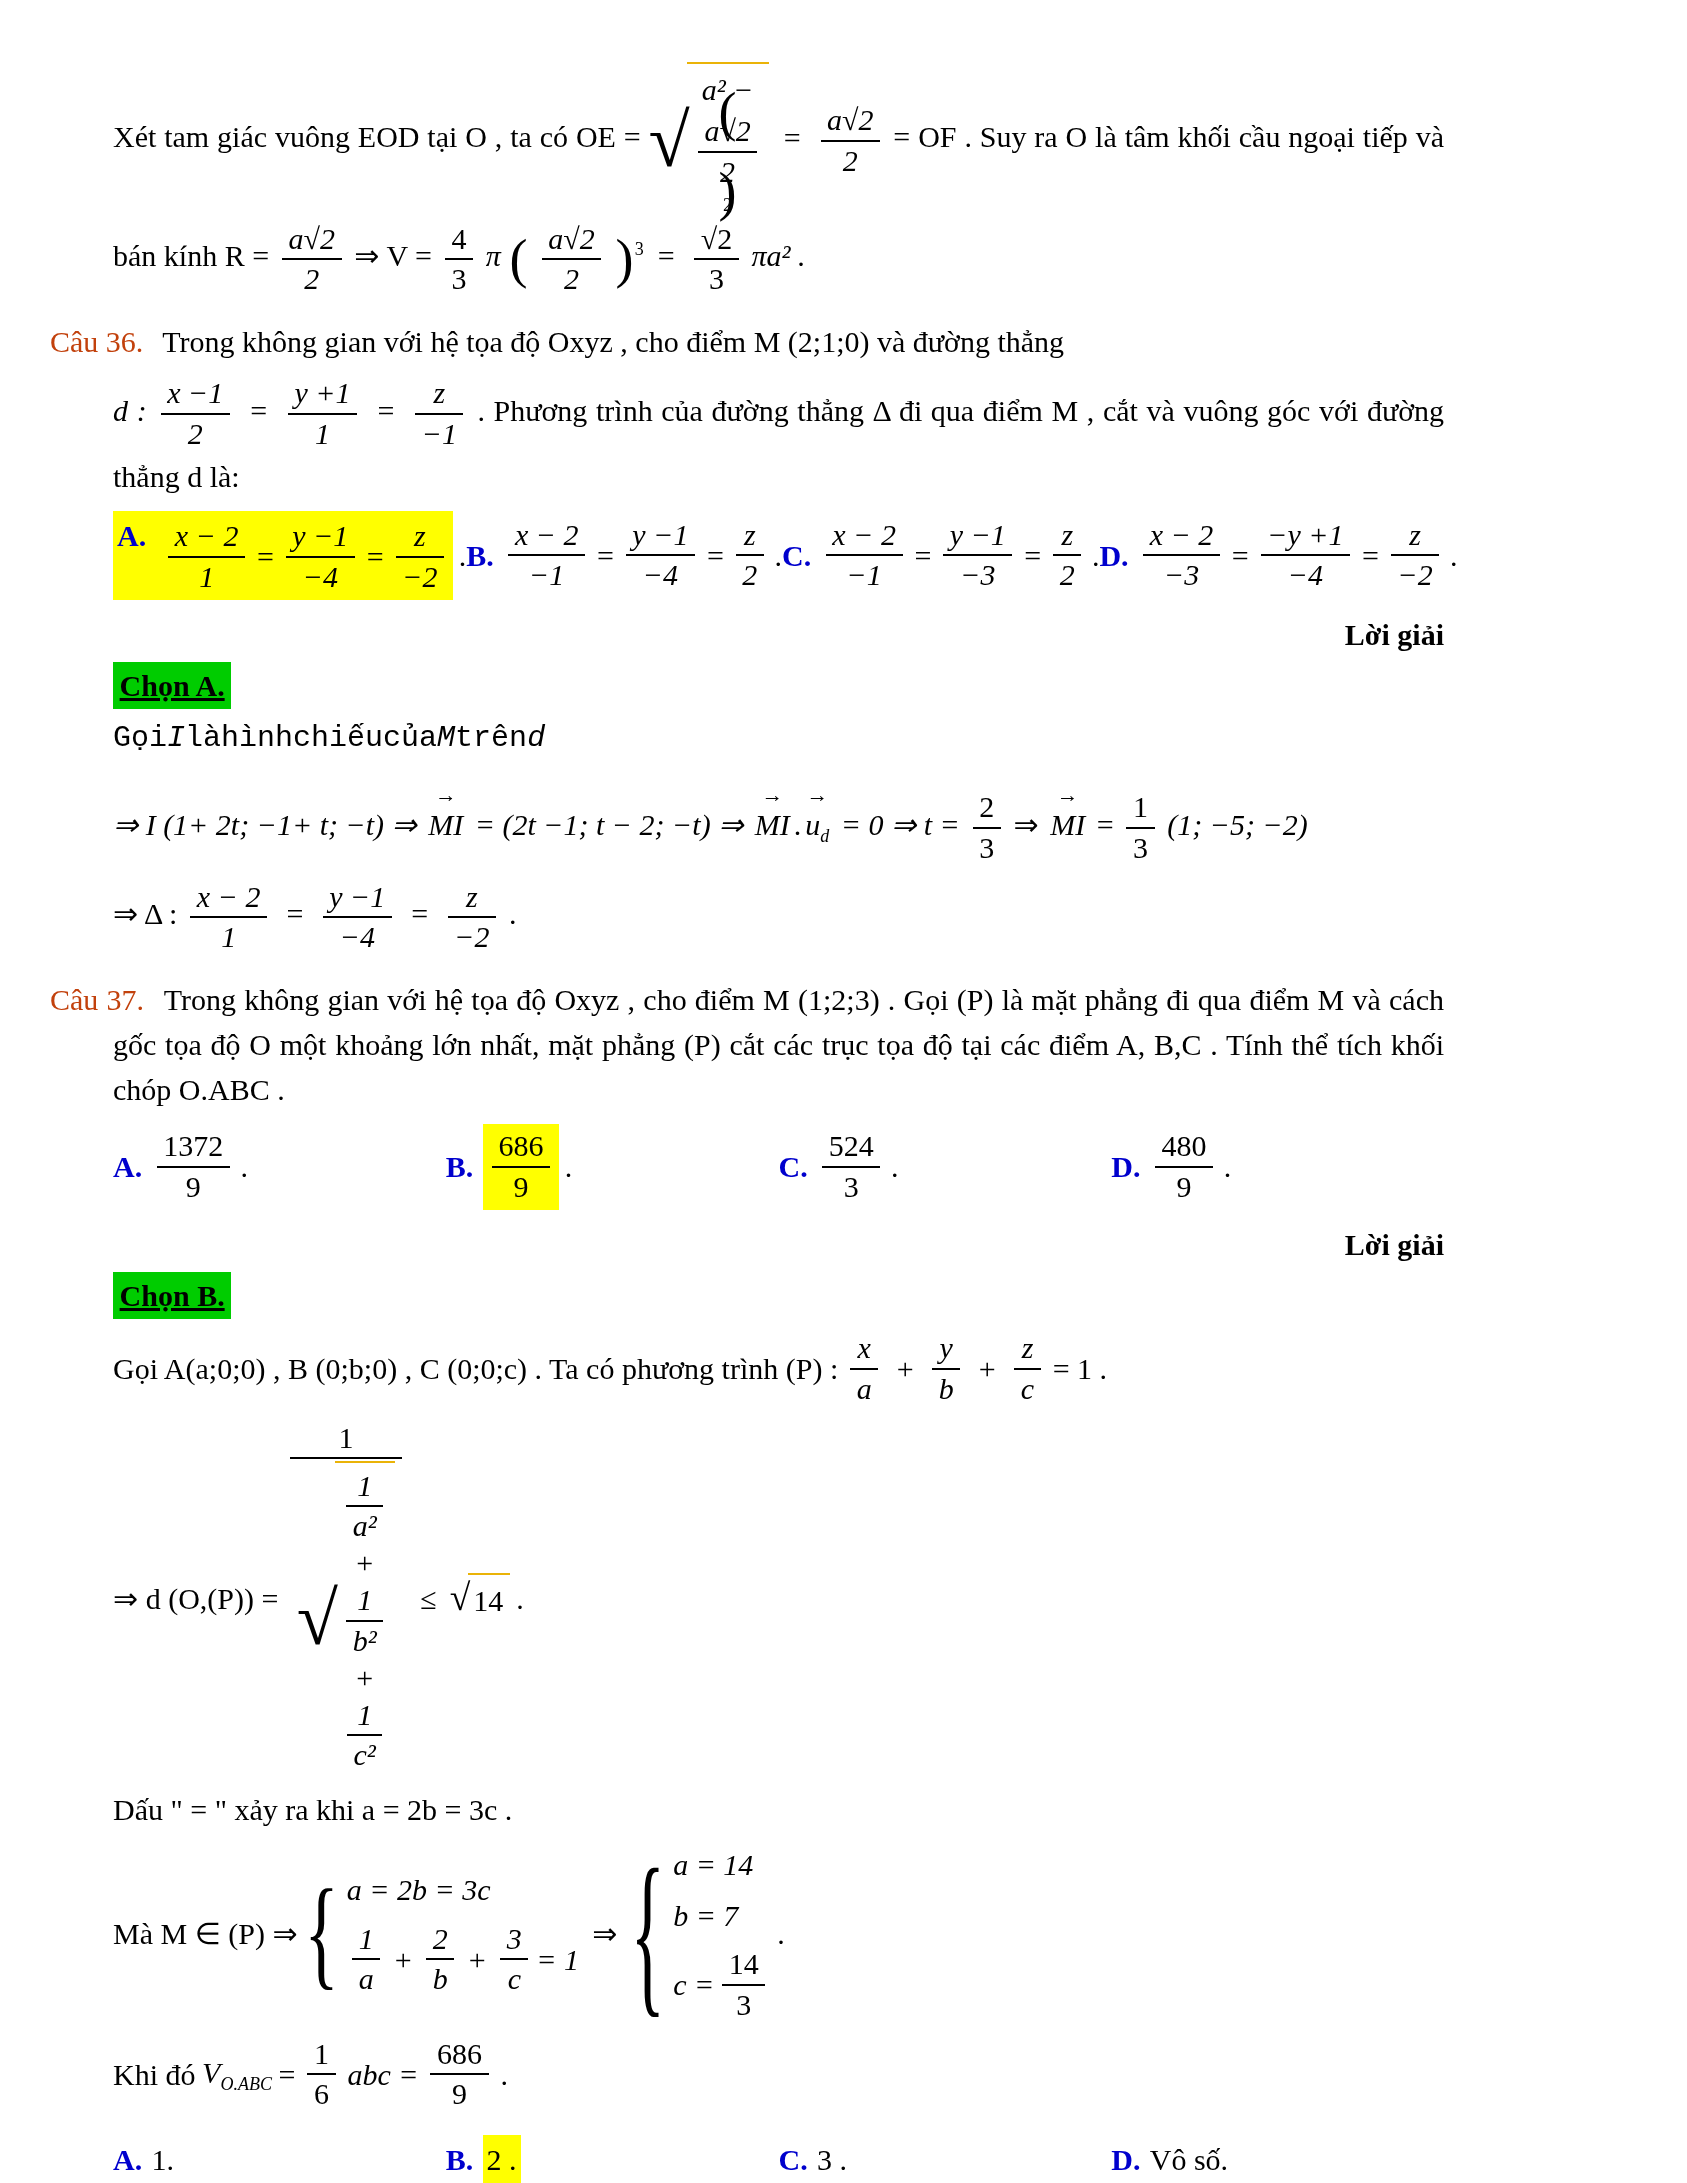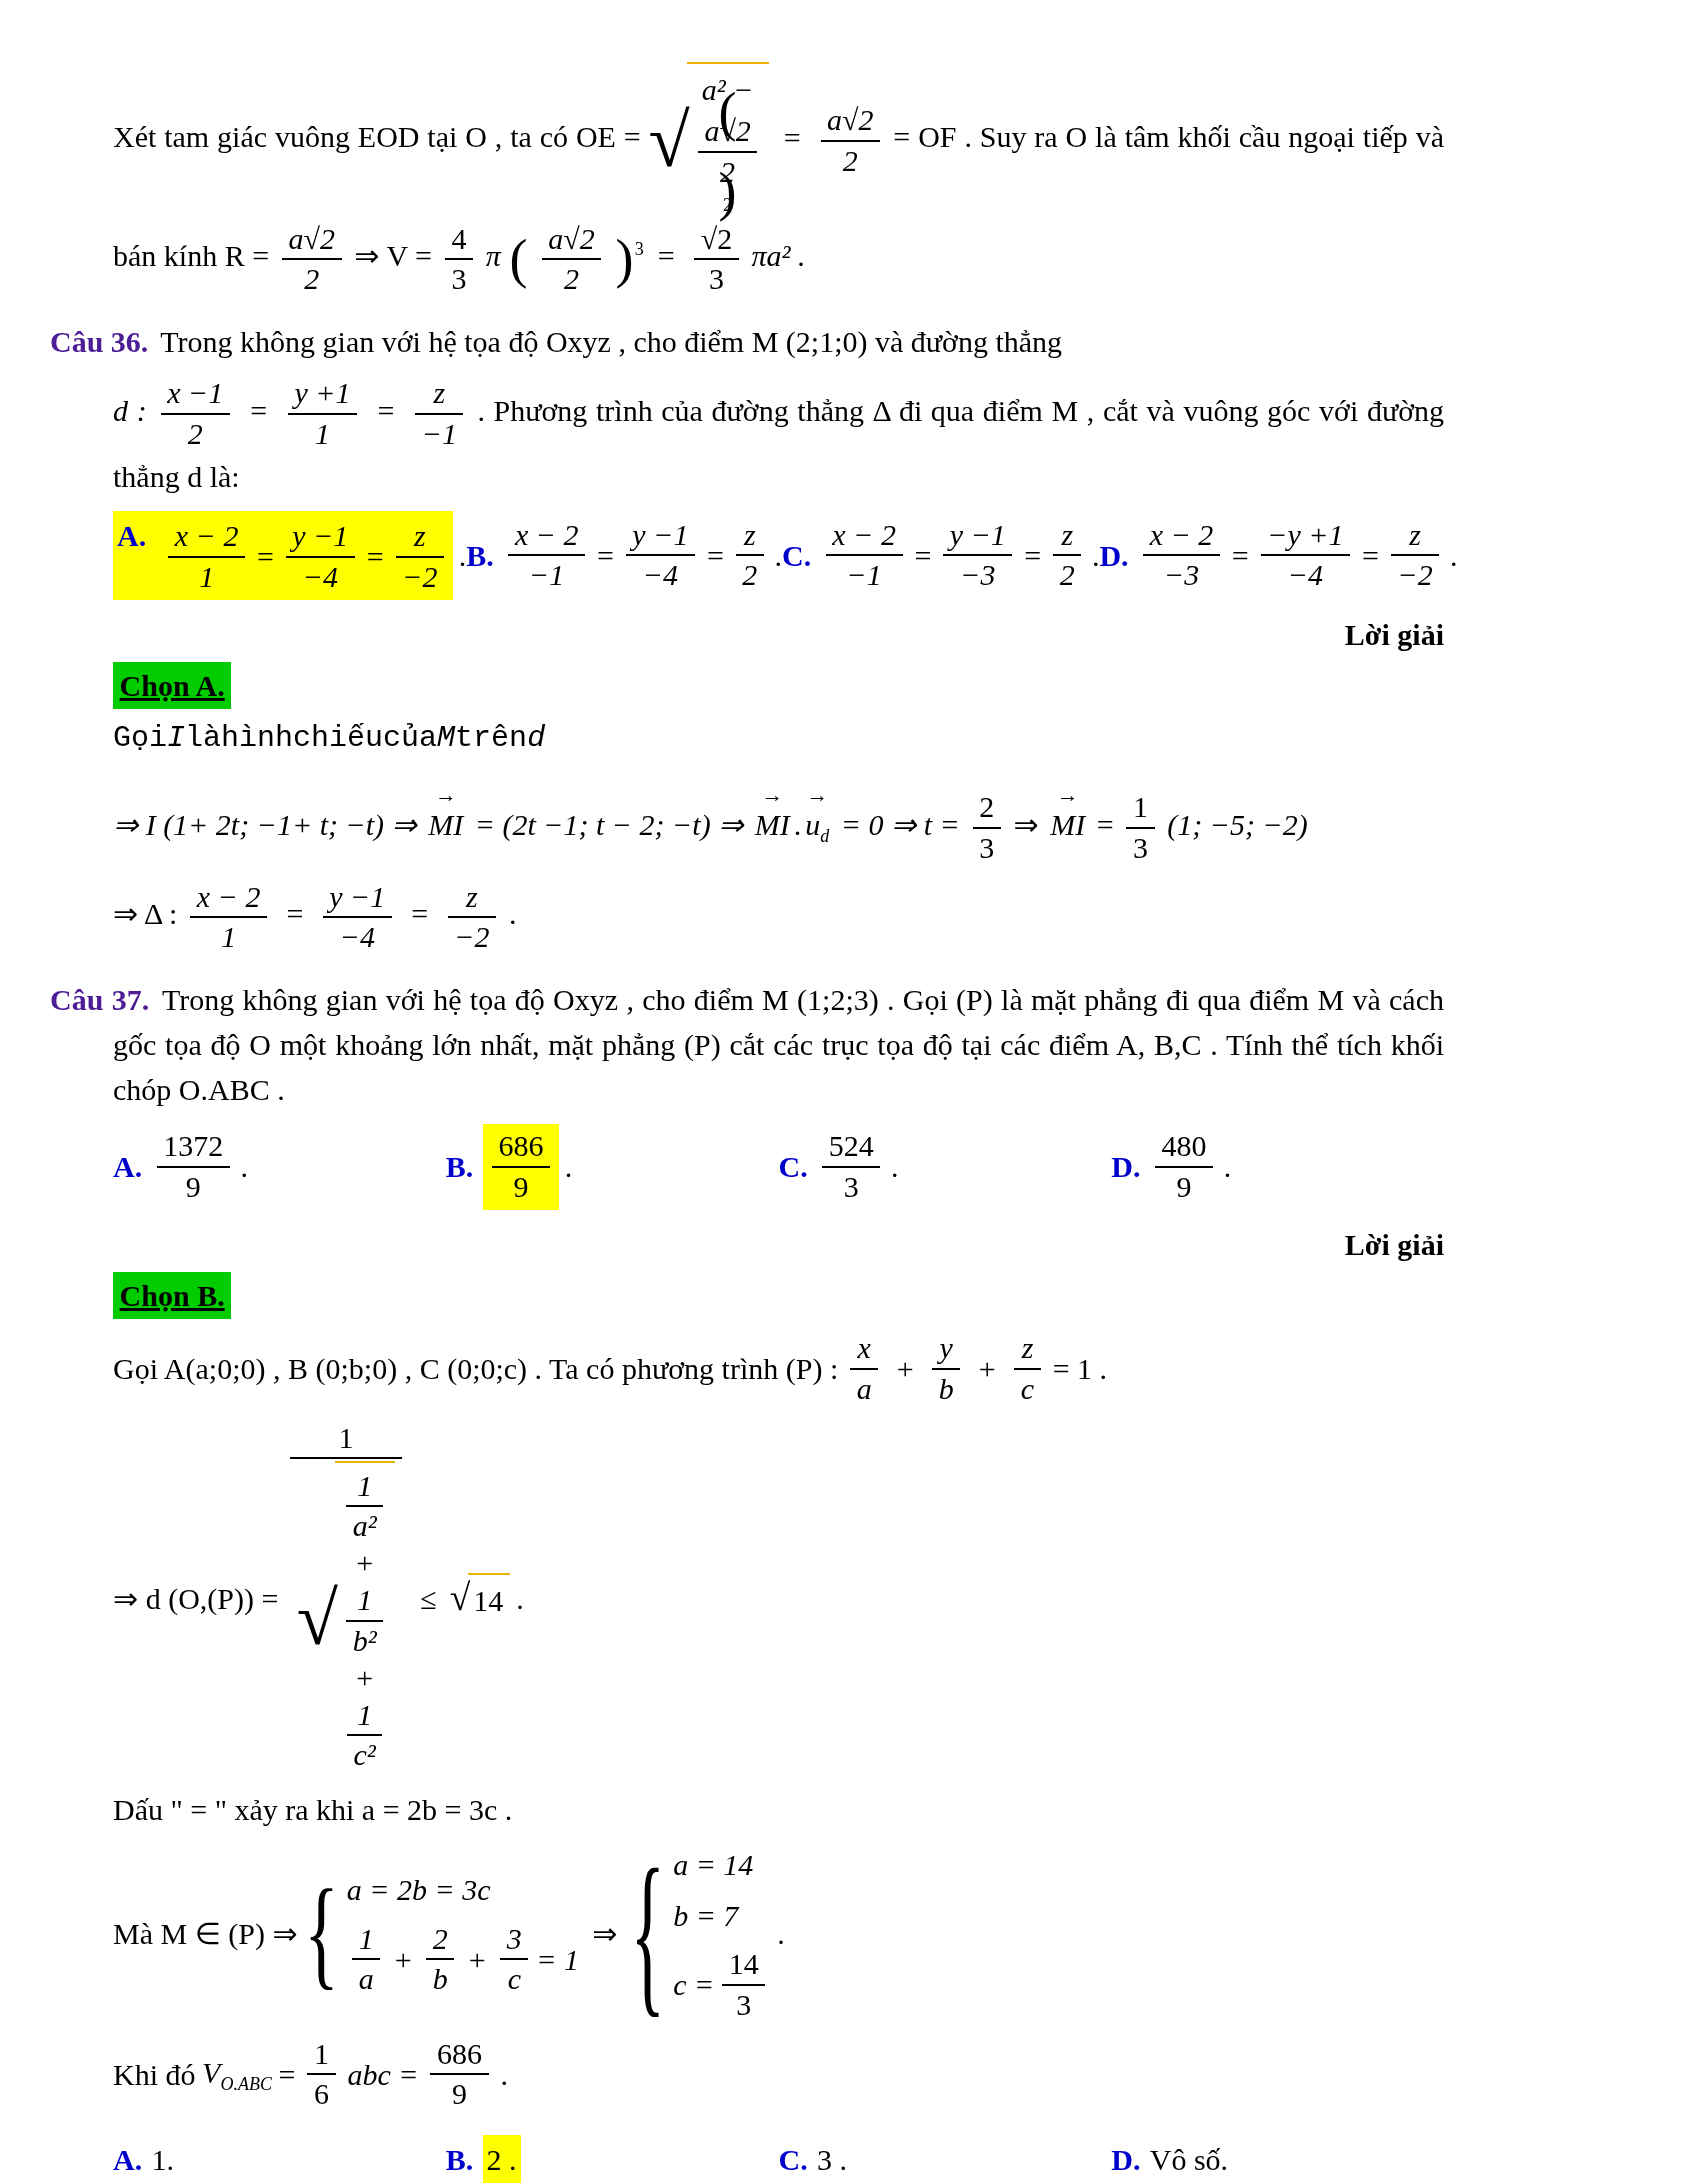--- a/index.html
+++ b/index.html
@@ -8,21 +8,21 @@
     width:1537px;height:2183px;box-sizing:border-box;
     padding:53px 93px 26.5px 50px;
     font-family:"Liberation Serif",serif;
     font-size:30px;color:#000;line-height:1.5;
     overflow:hidden;background:#fff;
   }
   .para{margin:9.3px 0 9.3px 63px;text-align:justify;}
   .flexline{display:flex;align-items:center;gap:6.6px;text-align:left;flex-wrap:nowrap;}
   .qblock{margin-top:20px;}
   .i{font-style:italic;}
-  .qlabel{color:#4c1d95;font-weight:bold;margin-left:-63px;margin-right:5px;}
+  .qlabel{color:#c2410c;font-weight:normal;margin-left:-63px;margin-right:12px;}
   .opt-label{color:#0000cd;font-weight:bold;margin-right:9.3px;}
   .sol-title{margin:10.6px 0 5.3px 63px;text-align:right;font-weight:bold;}
   .choice-line{margin:5.3px 0 5.3px 63px;}
   .choice{display:inline-block;background:#00cc00;font-weight:bold;padding:1.3px 6.6px;text-decoration:underline;}
   .hl{background:#ffff00;padding:2.6px 4px;}
   .frac{display:inline-block;vertical-align:middle;text-align:center;margin:2.6px 5.3px;line-height:1.15;}
   .frac .num{display:block;padding:0 6.6px 2px;border-bottom:2px solid #000;}
   .frac .den{display:block;padding:2px 6.6px 0;}
   .rel{margin:0 6.6px;}
   .sqrt{display:inline-flex;align-items:center;vertical-align:middle;white-space:nowrap;}

